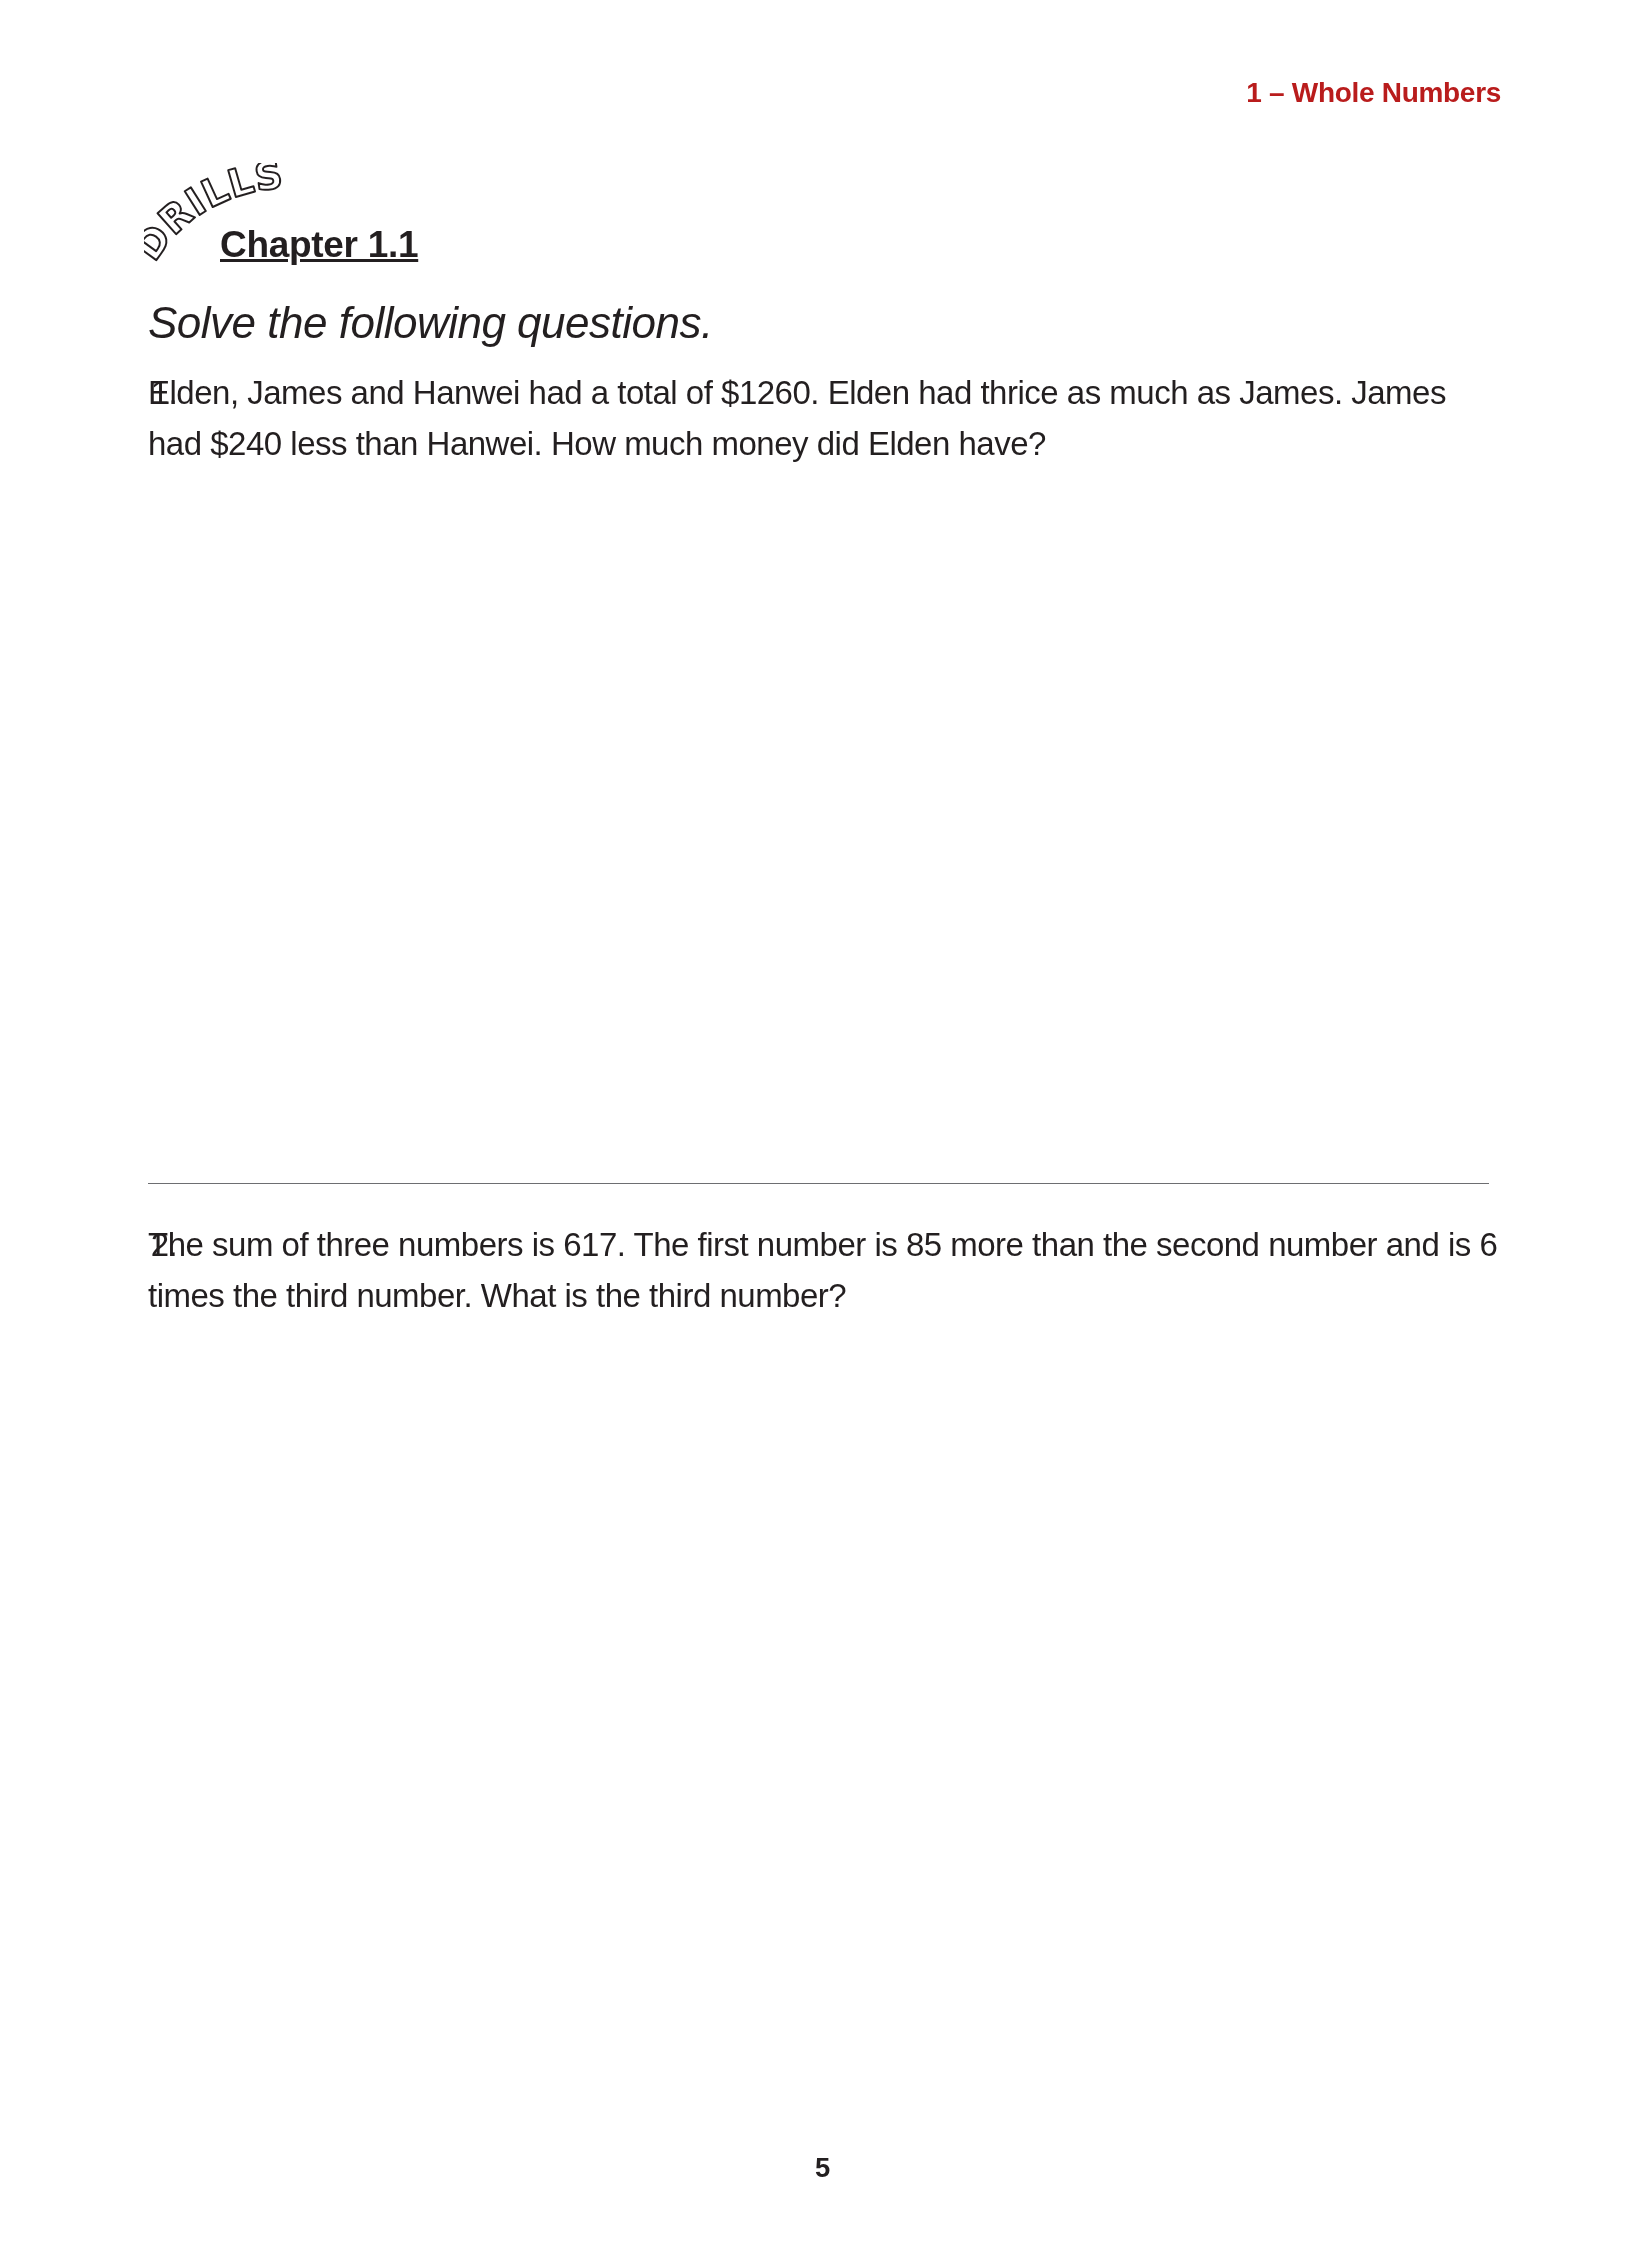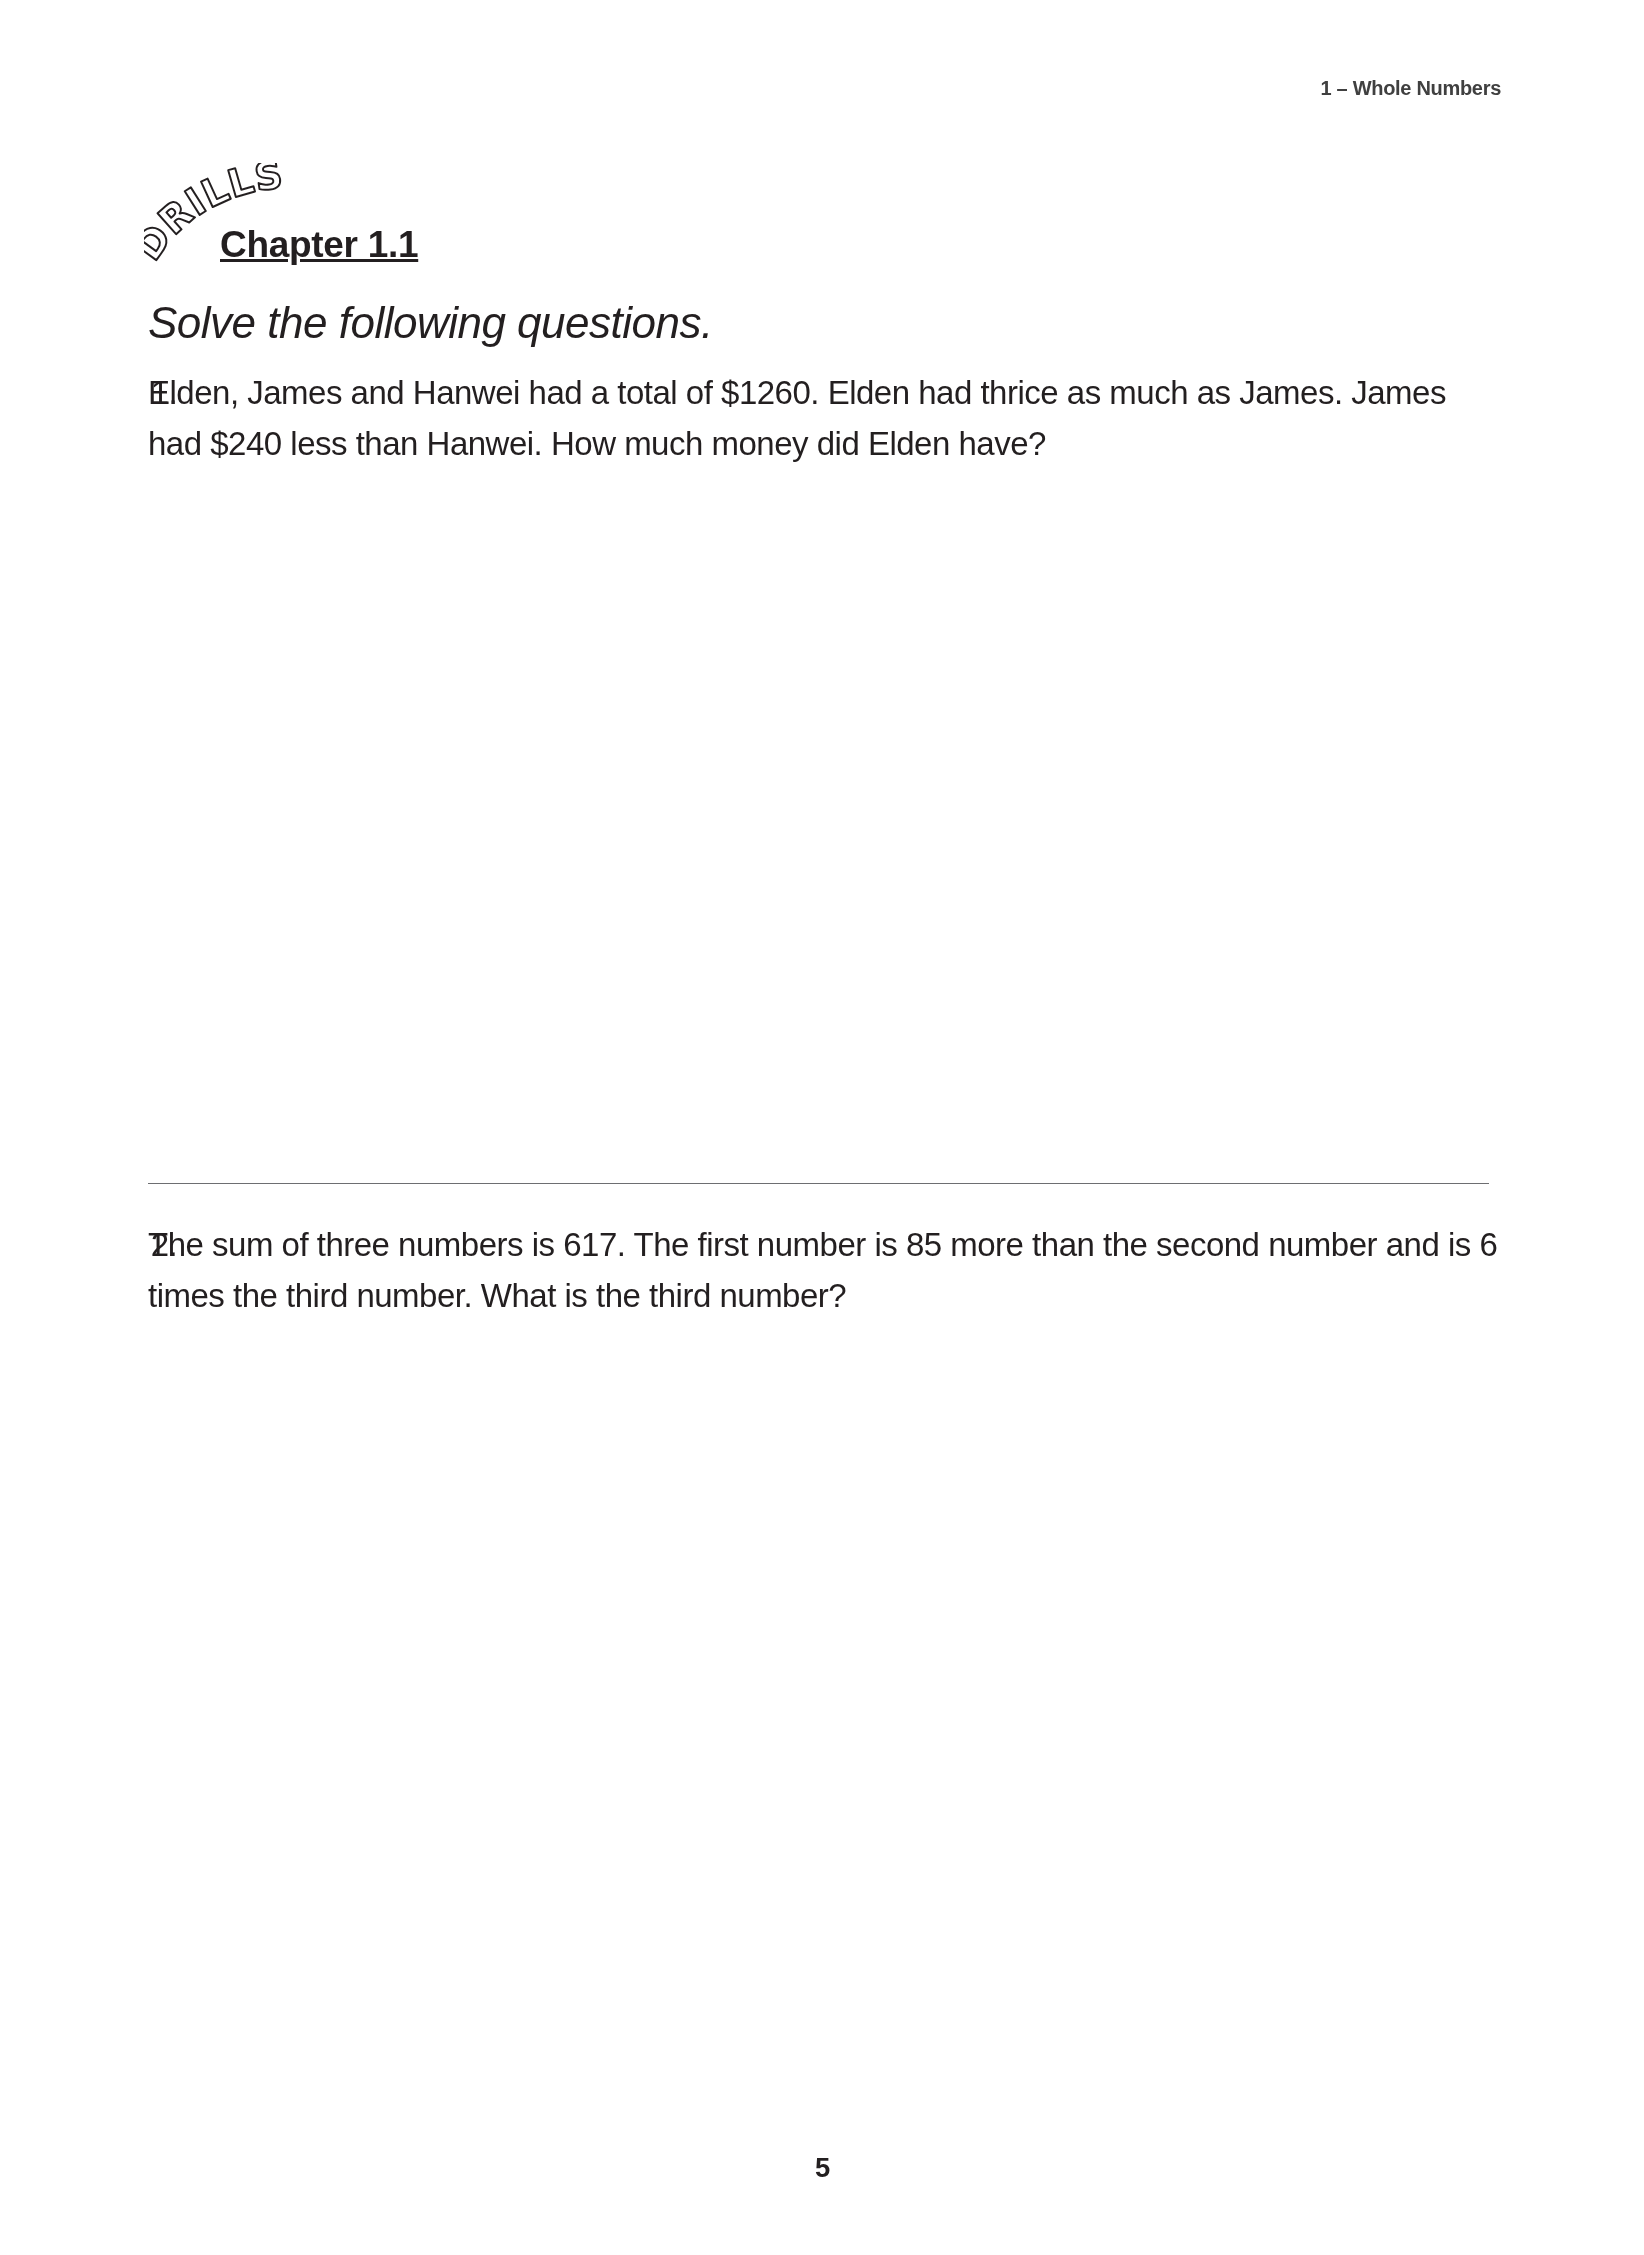--- a/index.html
+++ b/index.html
@@ -12,24 +12,24 @@
       height: 2255px;
       position: relative;
       overflow: hidden;
       font-family: "Liberation Sans", "DejaVu Sans", sans-serif;
       color: #231f20;
     }
     .running-header {
       position: absolute;
       top: 77px;
       right: 144px;
-      font-size: 20px;
+      font-size: 28px;
       font-weight: bold;
       letter-spacing: -0.3px;
-      color: #404040;
+      color: #b91c1c;
     }
     .drills-logo {
       position: absolute;
       left: 144px;
       top: 163px;
       width: 210px;
       height: 110px;
     }
     .chapter-title {
       position: absolute;

